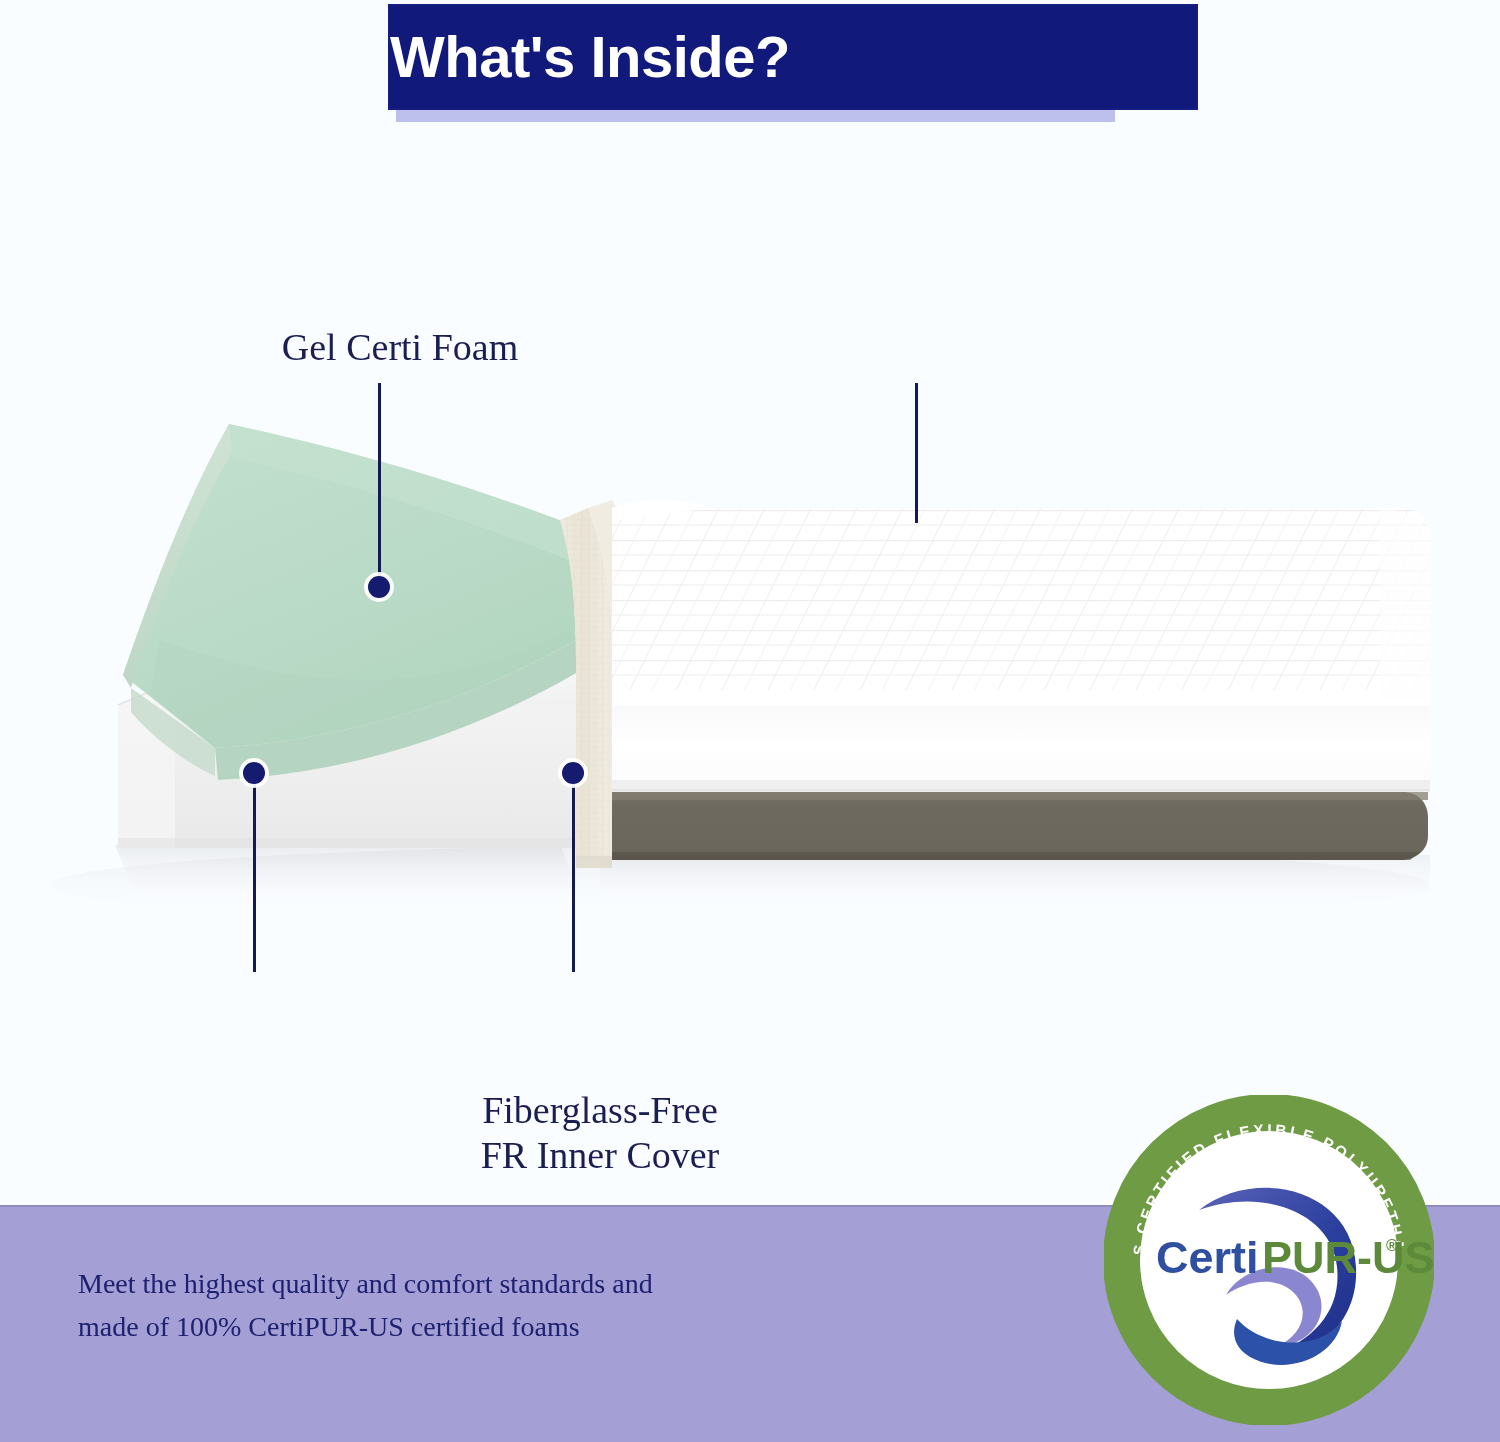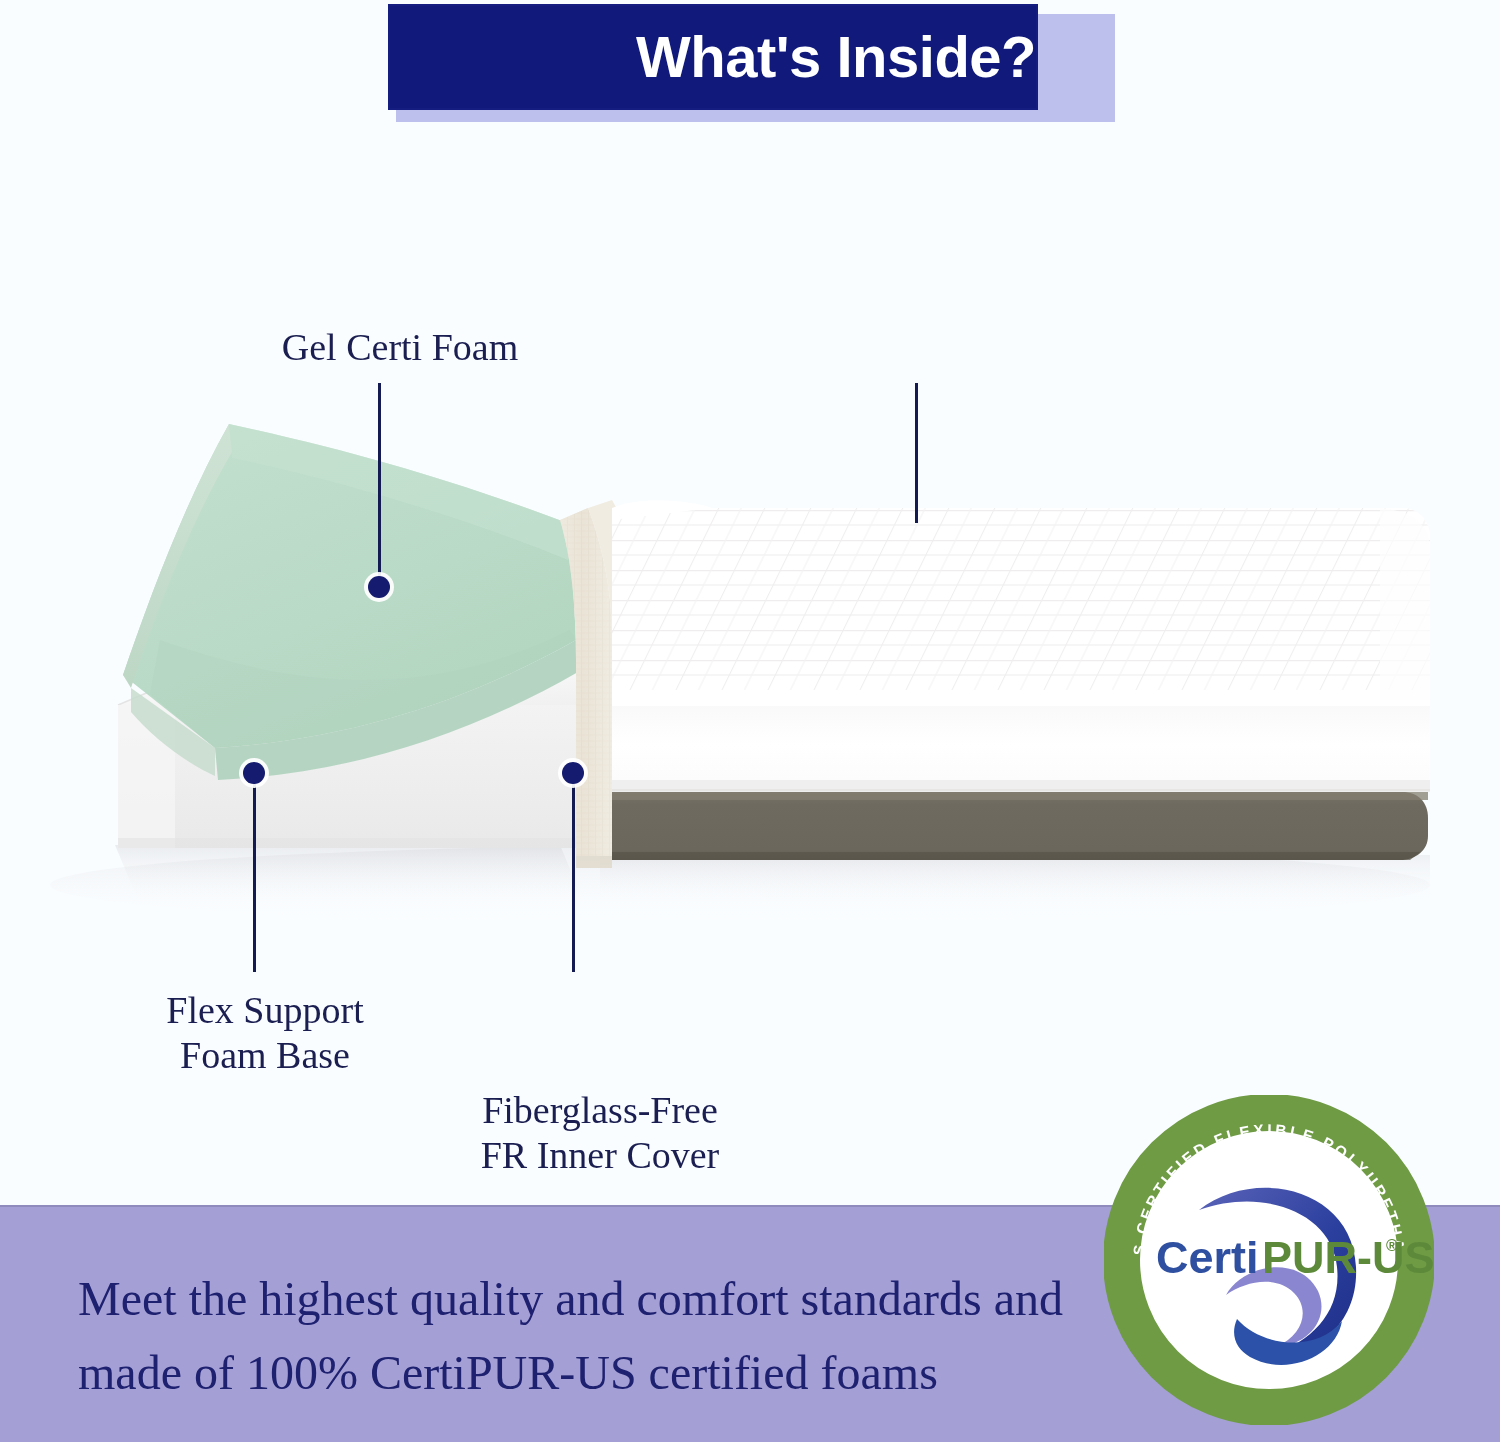--- a/index.html
+++ b/index.html
@@ -27,28 +27,28 @@
     left: 396px;
     top: 14px;
     width: 719px;
     height: 108px;
     background: #bdc0ec;
   }
   .banner {
     position: absolute;
     left: 388px;
     top: 4px;
-    width: 650px;
+    width: 810px;
     height: 106px;
     background: #111a7a;
     border: 2px solid #151d80;
     box-sizing: border-box;
     display: flex;
     align-items: center;
-    justify-content: flex-end;
+    justify-content: flex-start;
   }
   .banner-title {
     color: #ffffff;
     font-family: "Liberation Sans", "DejaVu Sans", sans-serif;
     font-weight: bold;
     font-size: 58px;
     letter-spacing: -0.5px;
     line-height: 1;
     white-space: nowrap;
   }
@@ -100,21 +100,21 @@
     border-top: 2px solid #8f8bbd;
     box-sizing: border-box;
   }
   .bottom-text {
     position: absolute;
     left: 78px;
     top: 1262px;
     width: 1010px;
     color: #1e2070;
     font-family: "Liberation Serif", "DejaVu Serif", serif;
-    font-size: 48px;
+    font-size: 28px;
     line-height: 1.55;
     white-space: pre-line;
   }
 
   
   .badge {
     position: absolute;
     left: 1104px;
     top: 1095px;
     width: 330px;
@@ -305,22 +305,20 @@
       <path d="M612 790 L1430 790" stroke="#e7e6e4" stroke-width="2" fill="none"></path>
     </svg>
   </div>
 
   <div class="label" style="left:180px; top:325px; width:440px;">Gel Certi Foam</div>
   <div class="leader" style="left:378px; top:383px; height:200px;"></div>
   <div class="dot" style="left:368px; top:576px;"></div>
 
   <div class="leader" style="left:915px; top:383px; height:140px;"></div>
 
-  <div class="label" style="left:105px; top:988px; width:320px;">Flex Support
-Foam Base</div>
   <div class="leader" style="left:253px; top:782px; height:190px;"></div>
   <div class="dot" style="left:243px; top:762px;"></div>
 
   <div class="label" style="left:420px; top:1048px; width:360px;margin-top:40px;">Fiberglass-Free
 FR Inner Cover</div>
   <div class="leader" style="left:572px; top:782px; height:190px;"></div>
   <div class="dot" style="left:562px; top:762px;"></div>
 
   <div class="bottom-band"></div>
   <div class="bottom-text">Meet the highest quality and comfort standards and

